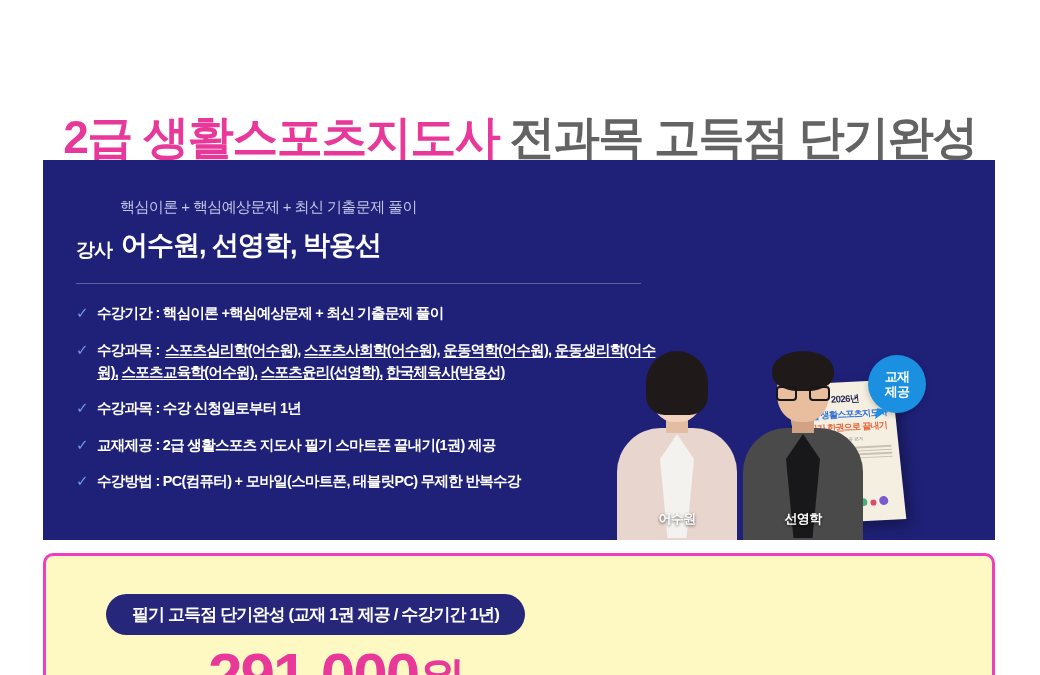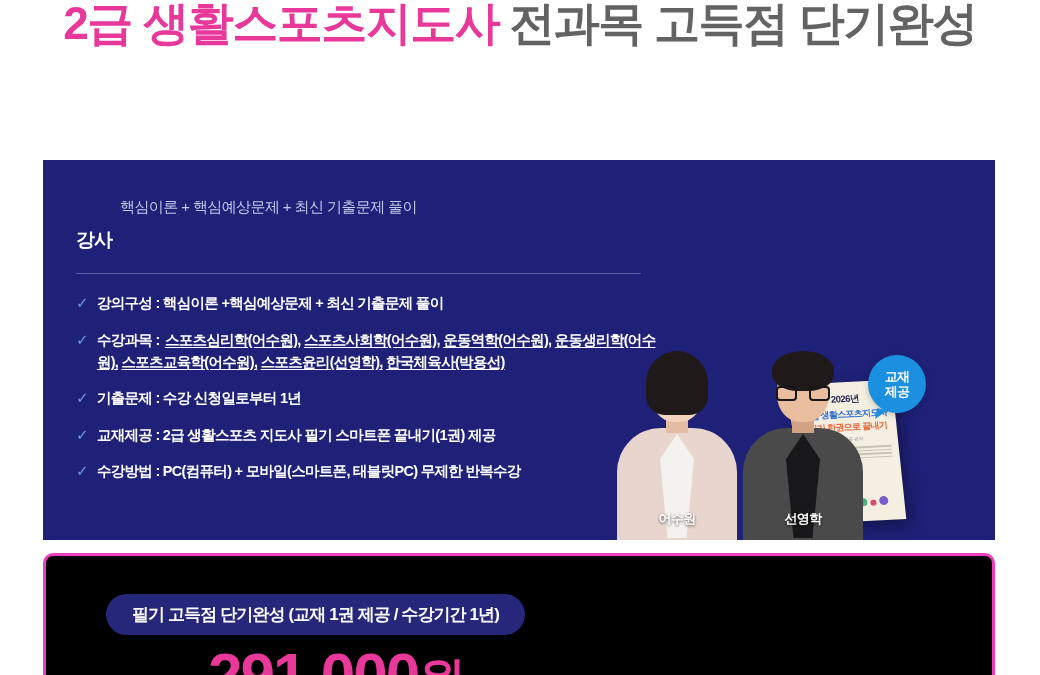--- a/index.html
+++ b/index.html
@@ -10,21 +10,21 @@
     background: #ffffff;
     font-family: "Liberation Sans", "DejaVu Sans", sans-serif;
     overflow: hidden;
     position: relative;
   }
 
   
   .header {
     height: 160px;
     display: flex;
-    align-items: flex-start;
+    align-items: flex-end;
     justify-content: center;
     padding: 0 40px;
   }
   .header-title {
     font-size: 46px;
     font-weight: bold;
     letter-spacing: -1.5px;
     white-space: nowrap;
     line-height: 1;
   }
@@ -224,21 +224,21 @@
   }
 
   
   .pink-section {
     position: absolute;
     left: 43px; top: 553px;
     width: 952px; height: 122px;
     border: 3px solid #EE3FC0;
     border-bottom: none;
     border-radius: 10px 10px 0 0;
-    background: #000000;
+    background: #fef9c3;
     overflow: hidden;
   }
   .pill {
     position: absolute;
     left: 60px; top: 38px;
     background: #26267A;
     color: #ffffff;
     border-radius: 24px;
     padding: 9px 26px;
     font-size: 17px;
@@ -269,50 +269,51 @@
   </div>
 </div>
 
 <div class="blue-panel">
 
   <div class="panel-left">
     <div class="kicker">핵심이론 + 핵심예상문제 + 최신 기출문제 풀이</div>
 
     <div class="lecturer-line">
       <span class="lecturer-label">강사</span>
+      <span class="lecturer-names">어수원, 선영학, 박용선</span>
     </div>
 
     <div class="divider"></div>
 
     <div class="bullets">
 
       <div class="bullet">
         <span class="check-icon">✓</span>
-        <span class="bullet-body">강의구성 : 핵심이론 +핵심예상문제 + 최신 기출문제 풀이</span>
+        <span class="bullet-body">수강기간 : 핵심이론 +핵심예상문제 + 최신 기출문제 풀이</span>
       </div>
 
       <div class="bullet">
         <span class="check-icon">✓</span>
         <span class="bullet-body">
           <span class="bullet-label">수강과목 :</span>
           <span class="subject-block">
             <span class="subj">스포츠심리학(어수원),</span>
             <span class="subj">스포츠사회학(어수원),</span>
             <span class="subj">운동역학(어수원),</span>
             <span class="subj">운동생리학(어수원),</span>
             <span class="subj">스포츠교육학(어수원),</span>
             <span class="subj">스포츠윤리(선영학),</span>
             <span class="subj">한국체육사(박용선)</span>
           </span>
         </span>
       </div>
 
       <div class="bullet">
         <span class="check-icon">✓</span>
-        <span class="bullet-body">기출문제 : 수강 신청일로부터 1년</span>
+        <span class="bullet-body">수강과목 : 수강 신청일로부터 1년</span>
       </div>
 
       <div class="bullet">
         <span class="check-icon">✓</span>
         <span class="bullet-body">교재제공 : 2급 생활스포츠 지도사 필기 스마트폰 끝내기(1권) 제공</span>
       </div>
 
       <div class="bullet">
         <span class="check-icon">✓</span>
         <span class="bullet-body">수강방법 : PC(컴퓨터) + 모바일(스마트폰, 태블릿PC) 무제한 반복수강</span>

